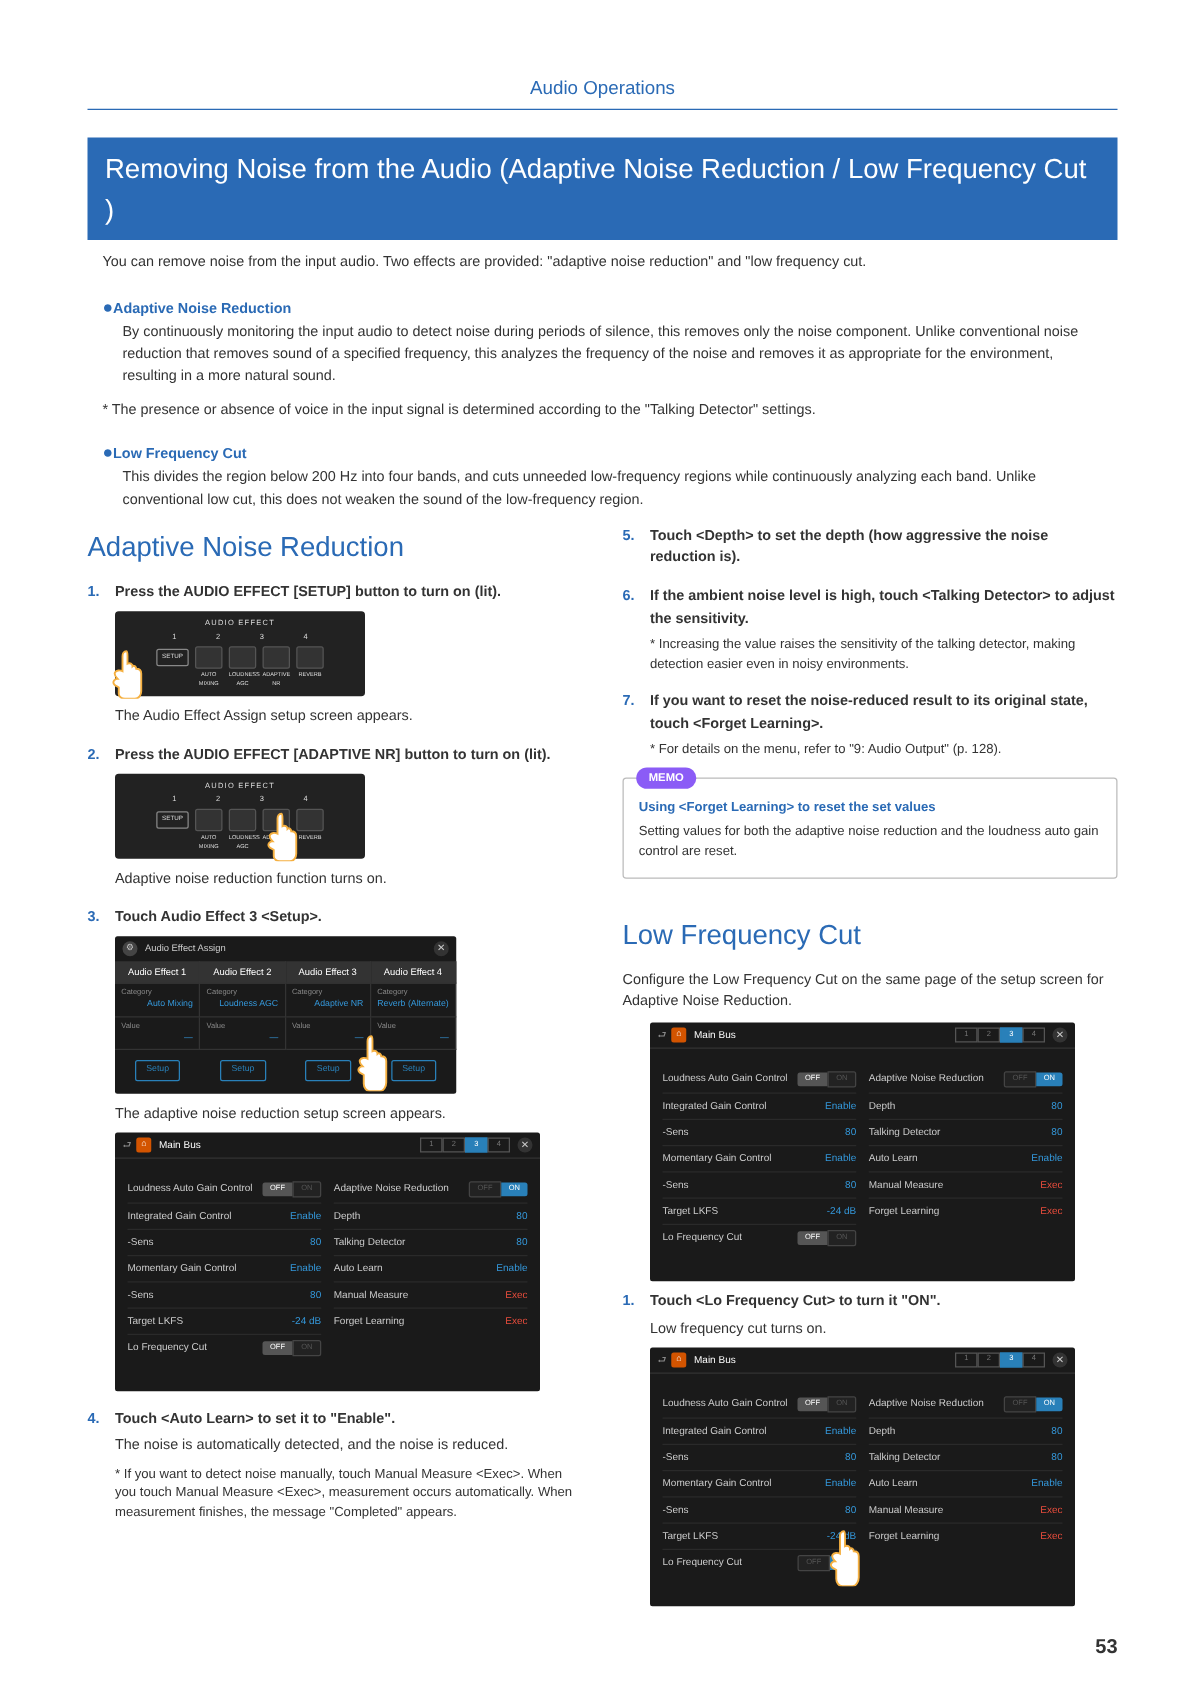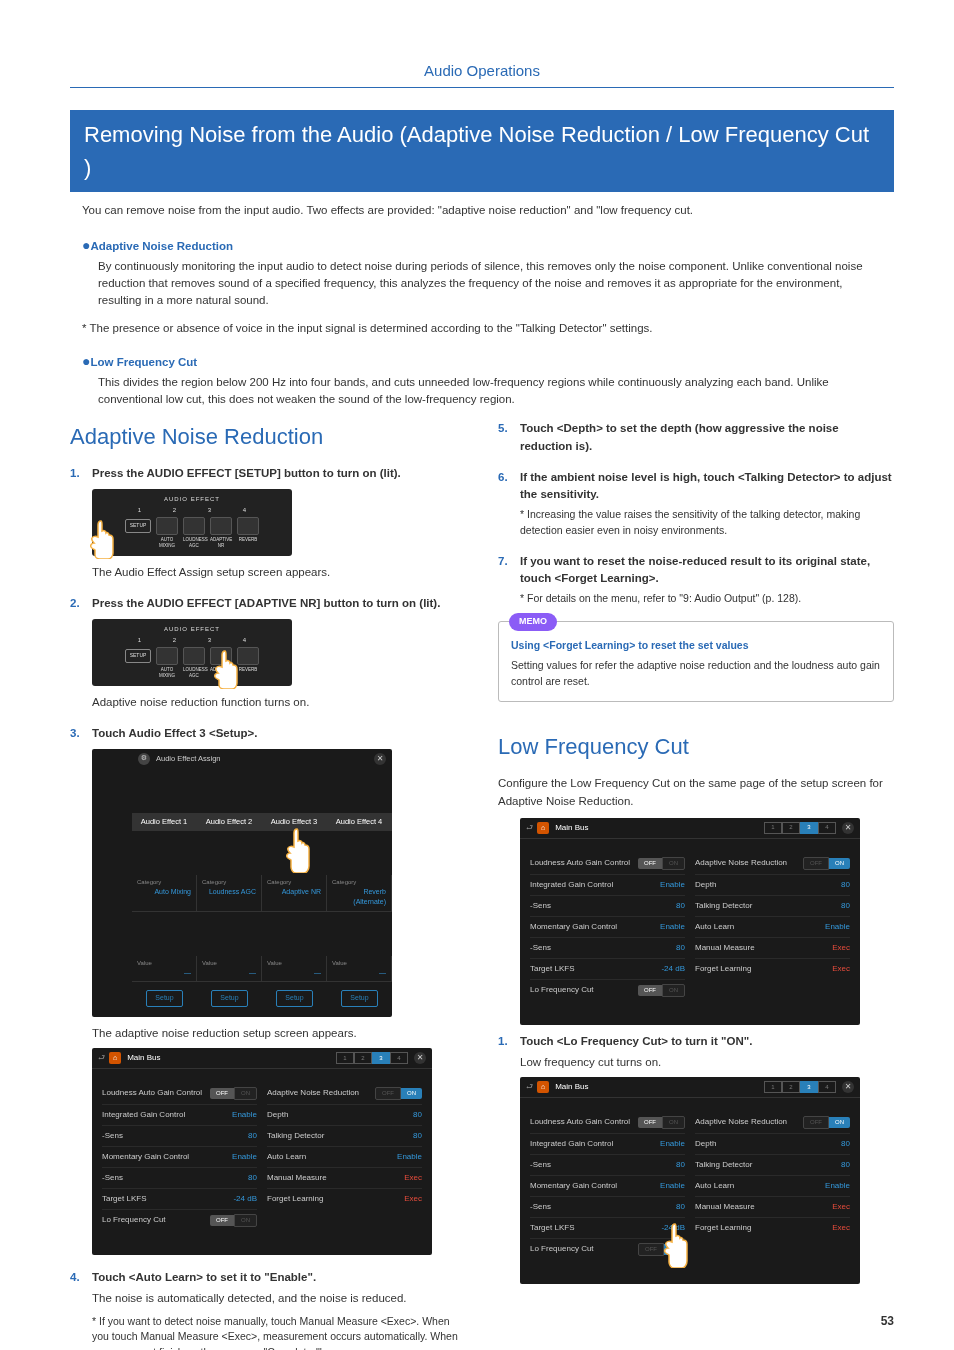--- a/index.html
+++ b/index.html
@@ -61,38 +61,38 @@
   .srow .sval { color: #3498db; }
   .srow .sval.red { color: #e74c3c; }
   .srow .sval.en { color: #3498db; }
   .toggle { display: inline-flex; align-items: center; }
   .toggle .tseg { font-size: 6px; padding: 1px 6px; }
   .toggle.off .tseg.off { background: #555; color: #fff; border-radius: 2px 0 0 2px; }
   .toggle.off .tseg.on { background: #222; color: #555; border: 1px solid #444; border-radius: 0 2px 2px 0; }
   .toggle.on .tseg.off { background: #222; color: #555; border: 1px solid #444; border-radius: 2px 0 0 2px; }
   .toggle.on .tseg.on { background: #2980b9; color: #fff; border-radius: 0 2px 2px 0; }
 
-  .assign-screen { background: #1a1a1a; border-radius: 2px; width: 300px; color: #ccc; font-size: 7.5px; padding-left: 40px; }
+  .assign-screen { background: #1a1a1a; border-radius: 2px; width: 273px; color: #ccc; font-size: 7.5px; }
   .assign-hdr { display: flex; align-items: center; padding: 4px 6px; gap: 6px; }
   .assign-hdr .gear { width:12px;height:12px;background:#444;border-radius:50%;display:flex;align-items:center;justify-content:center;font-size:7px; }
   .assign-hdr .x { margin-left:auto;width:12px;height:12px;background:#333;border-radius:50%;text-align:center;line-height:12px;font-size:8px; }
   .assign-row { display: flex; }
-  .assign-cell { flex: 1; padding: 3px 5px; border-right: 1px solid #333; border-bottom: 1px solid #333; margin-top: 44px; }
+  .assign-cell { flex: 1; padding: 3px 5px; border-right: 1px solid #333; border-bottom: 1px solid #333; }
   .assign-cell.hdr { background: #333; color: #fff; text-align: center; }
   .assign-cell .alabel { color: #888; font-size: 6px; }
   .assign-cell .aval { color: #3498db; text-align: right; font-size: 7px; }
   .setup-btn { border: 1px solid #2980b9; color: #2980b9; text-align: center; padding: 2px 8px; border-radius: 2px; font-size: 7px; margin: 4px; }
   .assign-setup-row { display: flex; justify-content: space-around; padding: 4px 0 6px 0; }
 
   .memo-box { border: 1px solid #bbb; border-radius: 3px; padding: 10px 12px 12px 12px; margin-top: 14px; position: relative; }
   .memo-badge { position: absolute; top: -9px; left: 10px; background: #8b5cf6; color: #fff; font-size: 9px; font-weight: bold; padding: 2px 10px; border-radius: 9px; }
   .memo-sub { color: #2a6ab5; font-weight: bold; font-size: 10.5px; margin: 6px 0 4px 0; }
   .memo-body { font-size: 10.5px; }
 
-  .pagenum { position: absolute; bottom: 20px; right: 60px; font-weight: bold; font-size: 12px; }
+  .pagenum { position: absolute; bottom: 20px; right: 60px; font-weight: bold; font-size: 16px; }
 
   .hand-svg path { fill: #fff; stroke: #f5b041; stroke-width: 1.5; }
 </style>
 </head>
 <body>
 
 <div class="top-header">Audio Operations</div>
 <hr class="top-rule">
 
 <div class="title-bar">Removing Noise from the Audio (Adaptive Noise Reduction / Low Frequency Cut )</div>
@@ -350,21 +350,21 @@
       </li>
       <li>
           <span class="num">7.</span>
         <div class="step-head">If you want to reset the noise-reduced result to its original state, touch &lt;Forget Learning&gt;.</div>
         <div class="step-star">For details on the menu, refer to "9: Audio Output" (p. 128).</div>
       </li>
     </ol>
     <div class="memo-box">
       <div class="memo-badge">MEMO</div>
       <div class="memo-sub">Using &lt;Forget Learning&gt; to reset the set values</div>
-      <div class="memo-body">Setting values for refer the adaptive noise reduction and the loudness auto gain control are reset.</div>
+      <div class="memo-body">Setting values for both the adaptive noise reduction and the loudness auto gain control are reset.</div>
     </div>
 
     <div class="section-title" style="margin-top:28px;">Low Frequency Cut</div>
     <p style="margin-bottom:8px;">Configure the Low Frequency Cut on the same page of the setup screen for Adaptive Noise Reduction.</p>
     <div class="panel-img">
       <div class="screen" style="margin-left:22px;">
           <div class="screen-hdr">
             <span class="ret">⮐</span>
             <span class="home">⌂</span>
             <span class="stitle">Main Bus</span>

